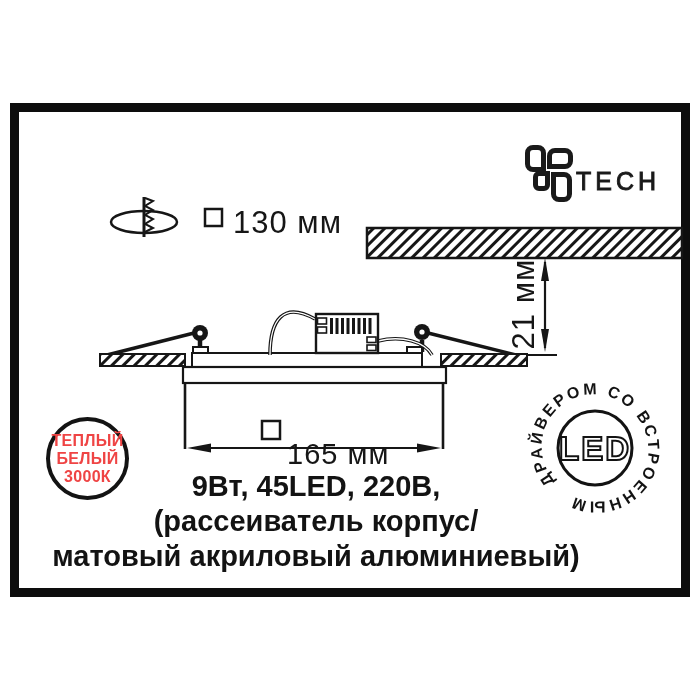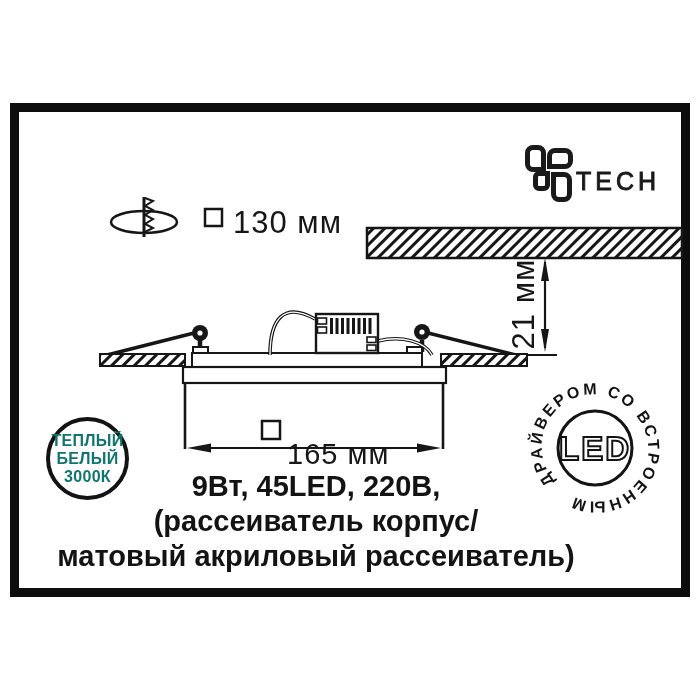--- a/index.html
+++ b/index.html
@@ -31,21 +31,21 @@
   .petal-bottom{left:31px;top:32px;width:21px;height:30px;border-radius:0 8px 8px 8px;}
   .petal-left{left:13px;top:31px;width:17px;height:20px;border-radius:6px 0 6px 6px;}
   .specs{
     position:absolute;left:10px;top:469px;width:612px;text-align:center;
     font-weight:700;font-size:29px;line-height:35px;color:#131313;
   }
   .badge-warm{
     position:absolute;left:46px;top:417px;width:83px;height:83px;border-radius:50%;
     border:4px solid #131313;box-sizing:border-box;background:#fff;
     display:flex;flex-direction:column;align-items:center;justify-content:center;
-    font-weight:700;font-size:16px;line-height:18px;letter-spacing:0.3px;text-align:center;color:#0f766e;
+    font-weight:700;font-size:16px;line-height:18px;letter-spacing:0.3px;text-align:center;color:#ef4444;
   }
 </style>
 </head>
 <body>
 
 <div class="canvas">
 
   <div class="frame"></div>
 
   <svg class="art" viewBox="0 0 700 700">
@@ -145,21 +145,21 @@
     <div class="petal petal-top"></div>
     <div class="petal petal-right"></div>
     <div class="petal petal-bottom"></div>
     <div class="petal petal-left"></div>
   </div>
   <div class="logo-word" style="left:576px;">TECH</div>
 
   <div class="specs">
     <div>9Вт, 45LED, 220В,</div>
     <div>(рассеиватель корпус/</div>
-    <div>матовый акриловый рассеиватель)</div>
+    <div>матовый акриловый алюминиевый)</div>
   </div>
 
   <div class="badge-warm">
     <div>ТЕПЛЫЙ</div>
     <div>БЕЛЫЙ</div>
     <div>3000К</div>
   </div>
 
 </div>
 

